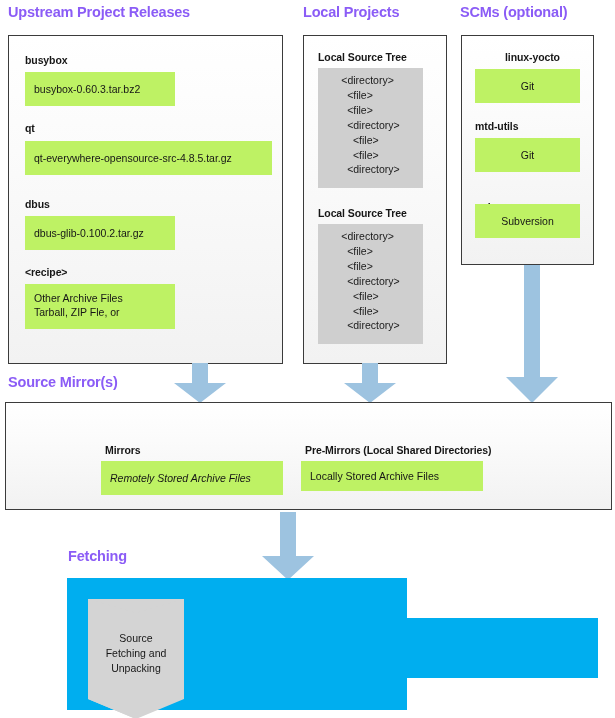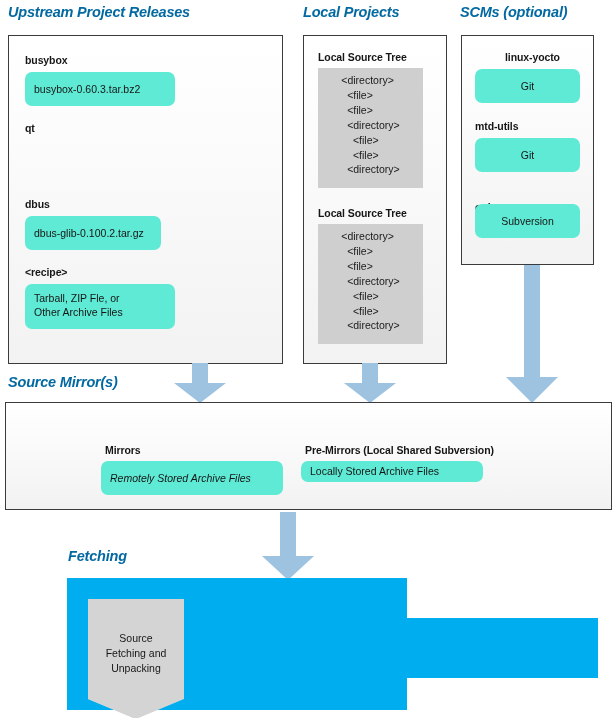--- a/index.html
+++ b/index.html
@@ -20,24 +20,23 @@
     position: absolute;
     left: 0; top: 0;
     width: 615px; height: 718px;
   }
 
   
   .section-heading {
     position: absolute;
     font-weight: bold;
     font-size: 14.5px;
-    color: #0369a1;
+    color: #8b5cf6;
     letter-spacing: -0.2px;
     white-space: nowrap;
-    font-style: italic;
   }
 
   
   .panel {
     position: absolute;
     border: 1px solid #3b3b3b;
     background: linear-gradient(to bottom, #ffffff 0%, #fbfbfb 35%, #f2f2f2 100%);
     box-sizing: border-box;
   }
 
@@ -47,28 +46,27 @@
     font-weight: bold;
     font-size: 10.5px;
     color: #161616;
     white-space: nowrap;
     letter-spacing: -0.1px;
   }
 
   
   .greybox {
     position: absolute;
-    background: #5eead4;
+    background: #bef264;
     box-sizing: border-box;
     display: flex;
     align-items: center;
     font-size: 10.5px;
     color: #161616;
     line-height: 1.35;
-    border-radius: 7px;
   }
   .greybox.pad-left { padding-left: 9px; }
   .greybox.center { justify-content: center; text-align: center; }
   .greybox.multiline {
     display: block;
     padding: 7px 0 0 9px;
   }
 
   
   .treebox {
@@ -119,28 +117,29 @@
 
   <div class="section-heading" style="left:8px; top:4px;">Upstream Project Releases</div>
 
   <div class="panel" style="left:8px; top:35px; width:275px; height:329px;">
   </div>
 
   <div class="group-label" style="left:25px; top:54px;">busybox</div>
   <div class="greybox pad-left" style="left:25px; top:72px; width:150px; height:34px;">busybox-0.60.3.tar.bz2</div>
 
   <div class="group-label" style="left:25px; top:122px;">qt</div>
+  <div class="greybox pad-left" style="left:25px; top:141px; width:247px; height:34px;">qt-everywhere-opensource-src-4.8.5.tar.gz</div>
 
   <div class="group-label" style="left:25px; top:198px;">dbus</div>
-  <div class="greybox pad-left" style="left:25px; top:216px; width:136px; height:34px;">dbus-glib-0.100.2.tar.gz</div>
+  <div class="greybox pad-left" style="left:25px; top:216px; width:150px; height:34px;">dbus-glib-0.100.2.tar.gz</div>
 
   <div class="group-label" style="left:25px; top:266px;">&lt;recipe&gt;</div>
   <div class="greybox multiline" style="left:25px; top:284px; width:150px; height:45px;">
+    <div>Other Archive Files</div>
     <div>Tarball, ZIP Fle, or</div>
-    <div>Other Archive Files</div>
   </div>
 
   <div class="section-heading" style="left:303px; top:4px;">Local Projects</div>
 
   <div class="panel" style="left:303px; top:35px; width:144px; height:329px;">
   </div>
 
   <div class="group-label" style="left:318px; top:51px;">Local Source Tree</div>
   <div class="treebox" style="left:318px; top:68px; width:105px; height:120px;">
     <span class="tl-wrap">
@@ -200,22 +199,22 @@
   </div>
 
   <div class="section-heading" style="left:8px; top:374px;">Source Mirror(s)</div>
 
   <div class="panel" style="left:5px; top:402px; width:607px; height:108px;">
   </div>
 
   <div class="group-label" style="left:105px; top:444px;">Mirrors</div>
   <div class="greybox pad-left" style="left:101px; top:461px; width:182px; height:34px;font-style:italic;">Remotely Stored Archive Files</div>
 
-  <div class="group-label" style="left:305px; top:444px;">Pre-Mirrors (Local Shared Subversion)</div>
-  <div class="greybox pad-left" style="left:301px; top:461px; width:182px; height:21px;">Locally Stored Archive Files</div>
+  <div class="group-label" style="left:305px; top:444px;">Pre-Mirrors (Local Shared Directories)</div>
+  <div class="greybox pad-left" style="left:301px; top:461px; width:182px; height:30px;">Locally Stored Archive Files</div>
 
   <div class="arrow-down" style="left:262px; top:512px;">
     <svg width="52" height="68" viewBox="0 0 52 68">
       <polygon points="18,0 34,0 34,44 52,44 26,68 0,44 18,44" fill="#9DC3E0"></polygon>
     </svg>
   </div>
 
   <div class="section-heading" style="left:68px; top:548px;">Fetching</div>
 
   <div class="bitbake-shape" style="left:67px; top:578px;">

